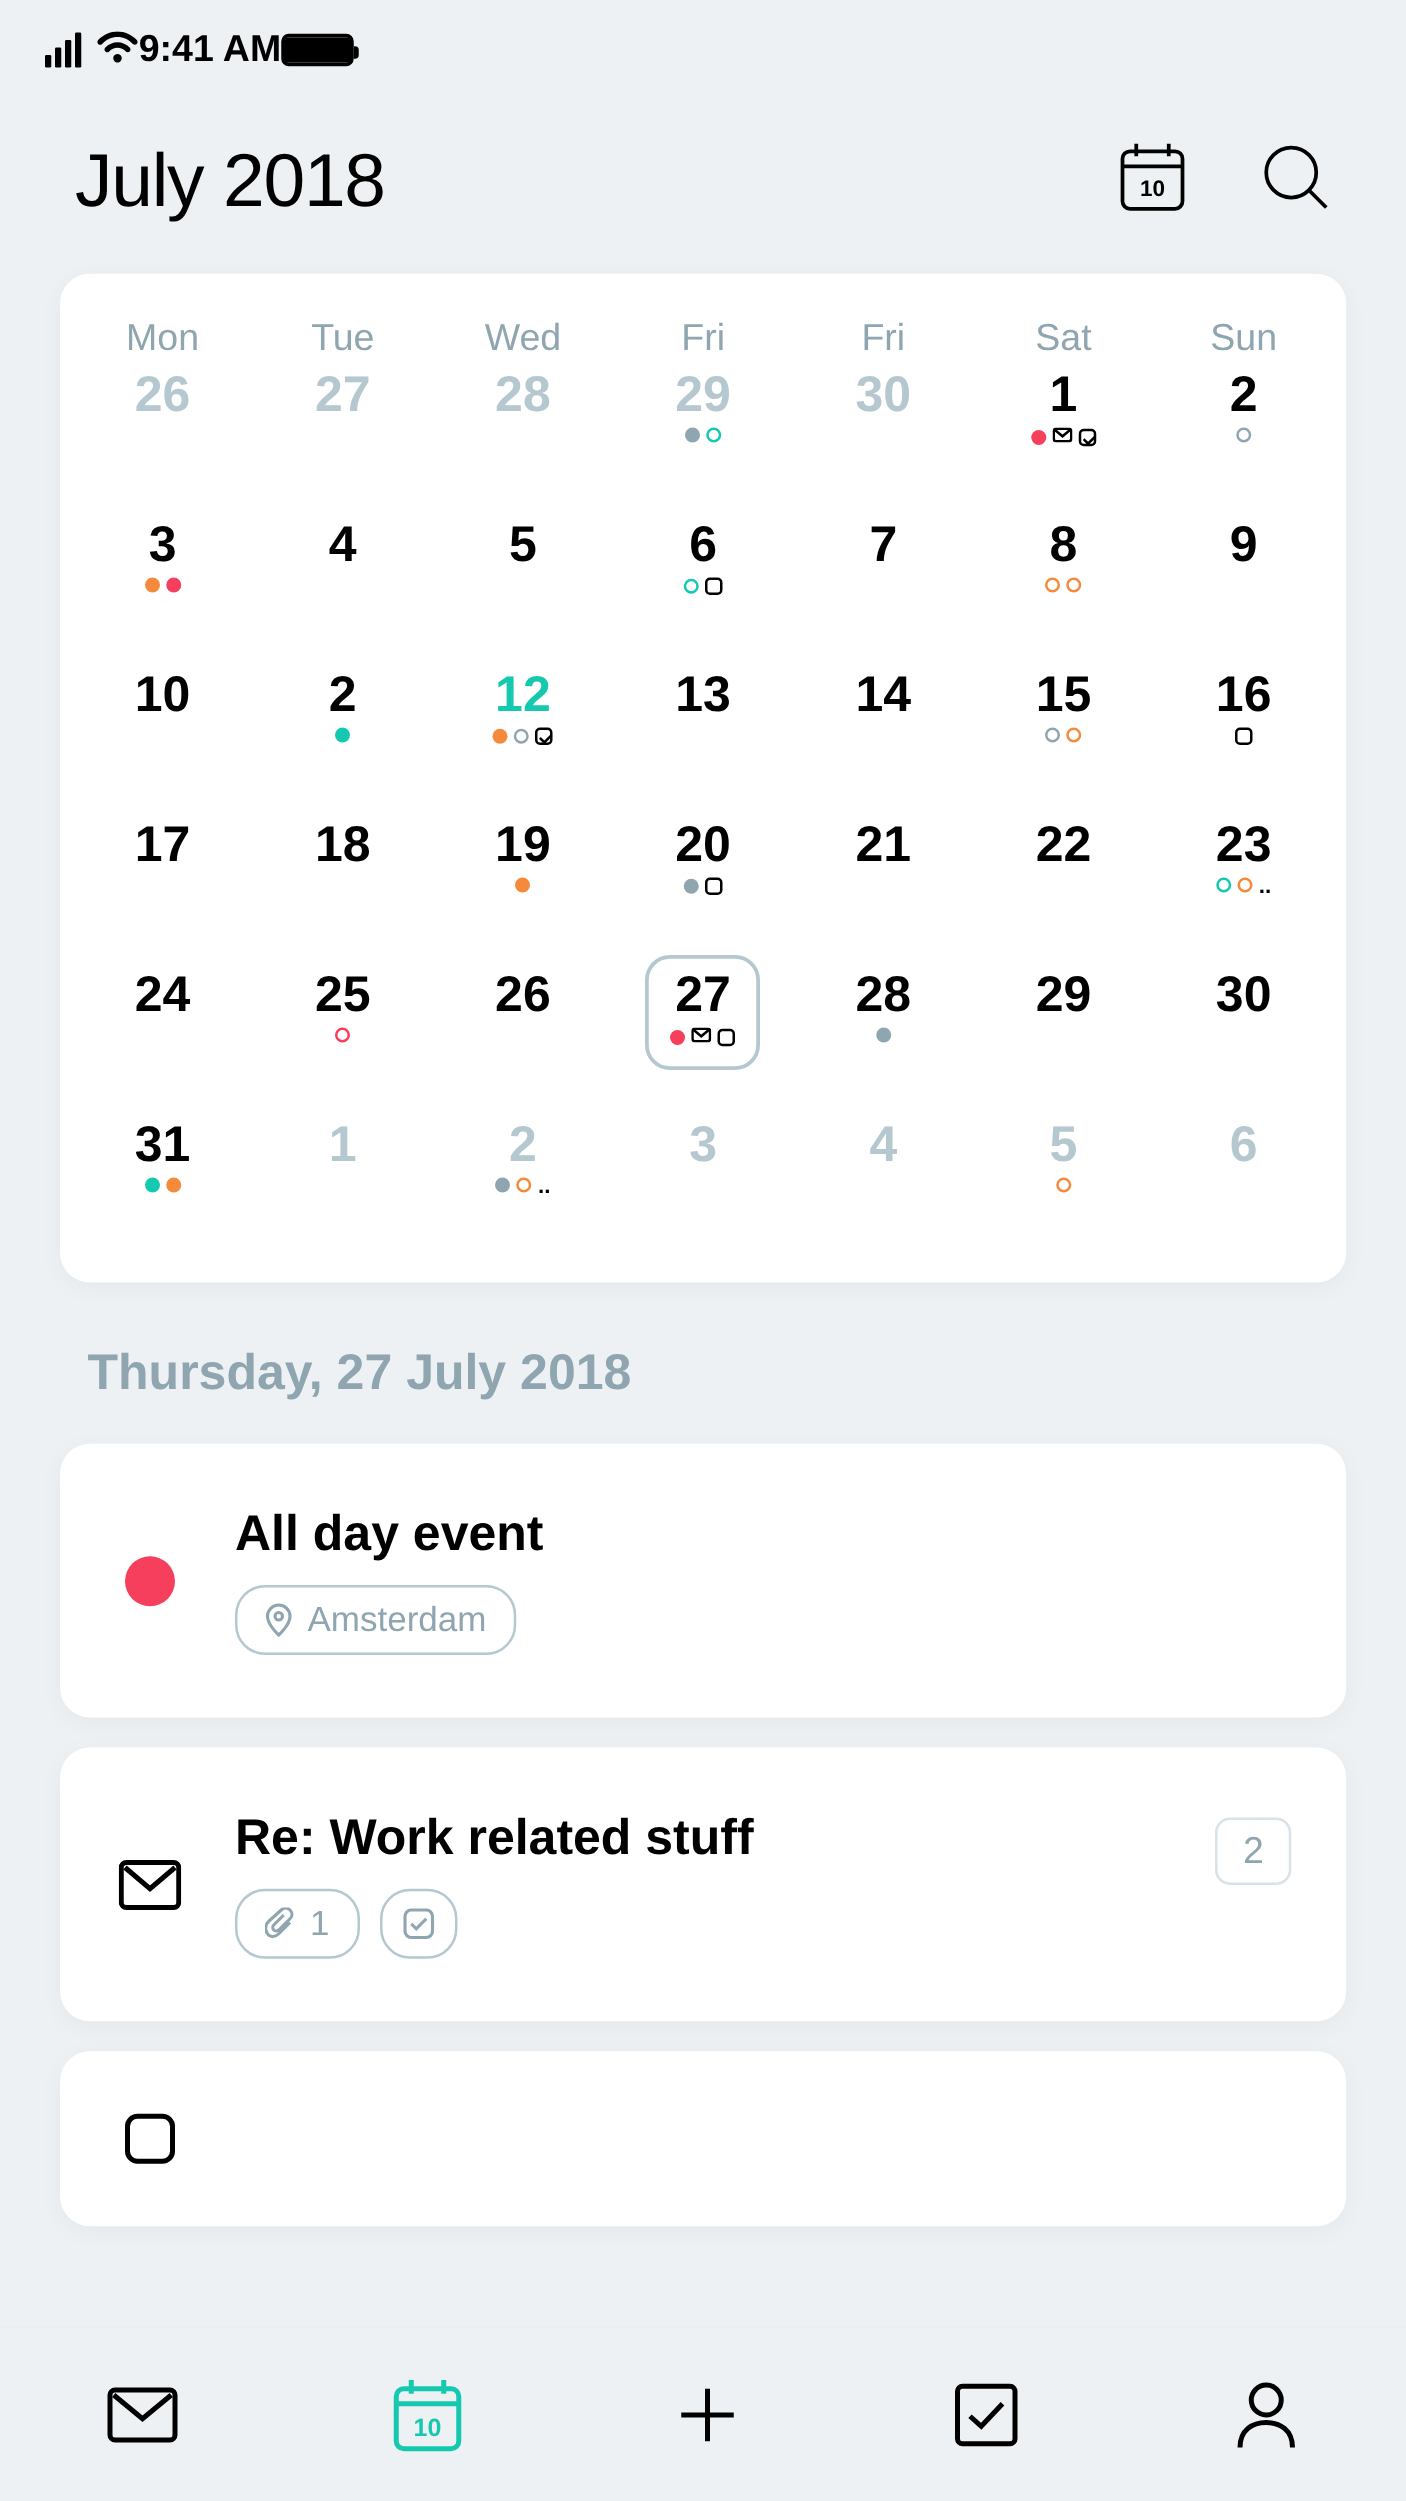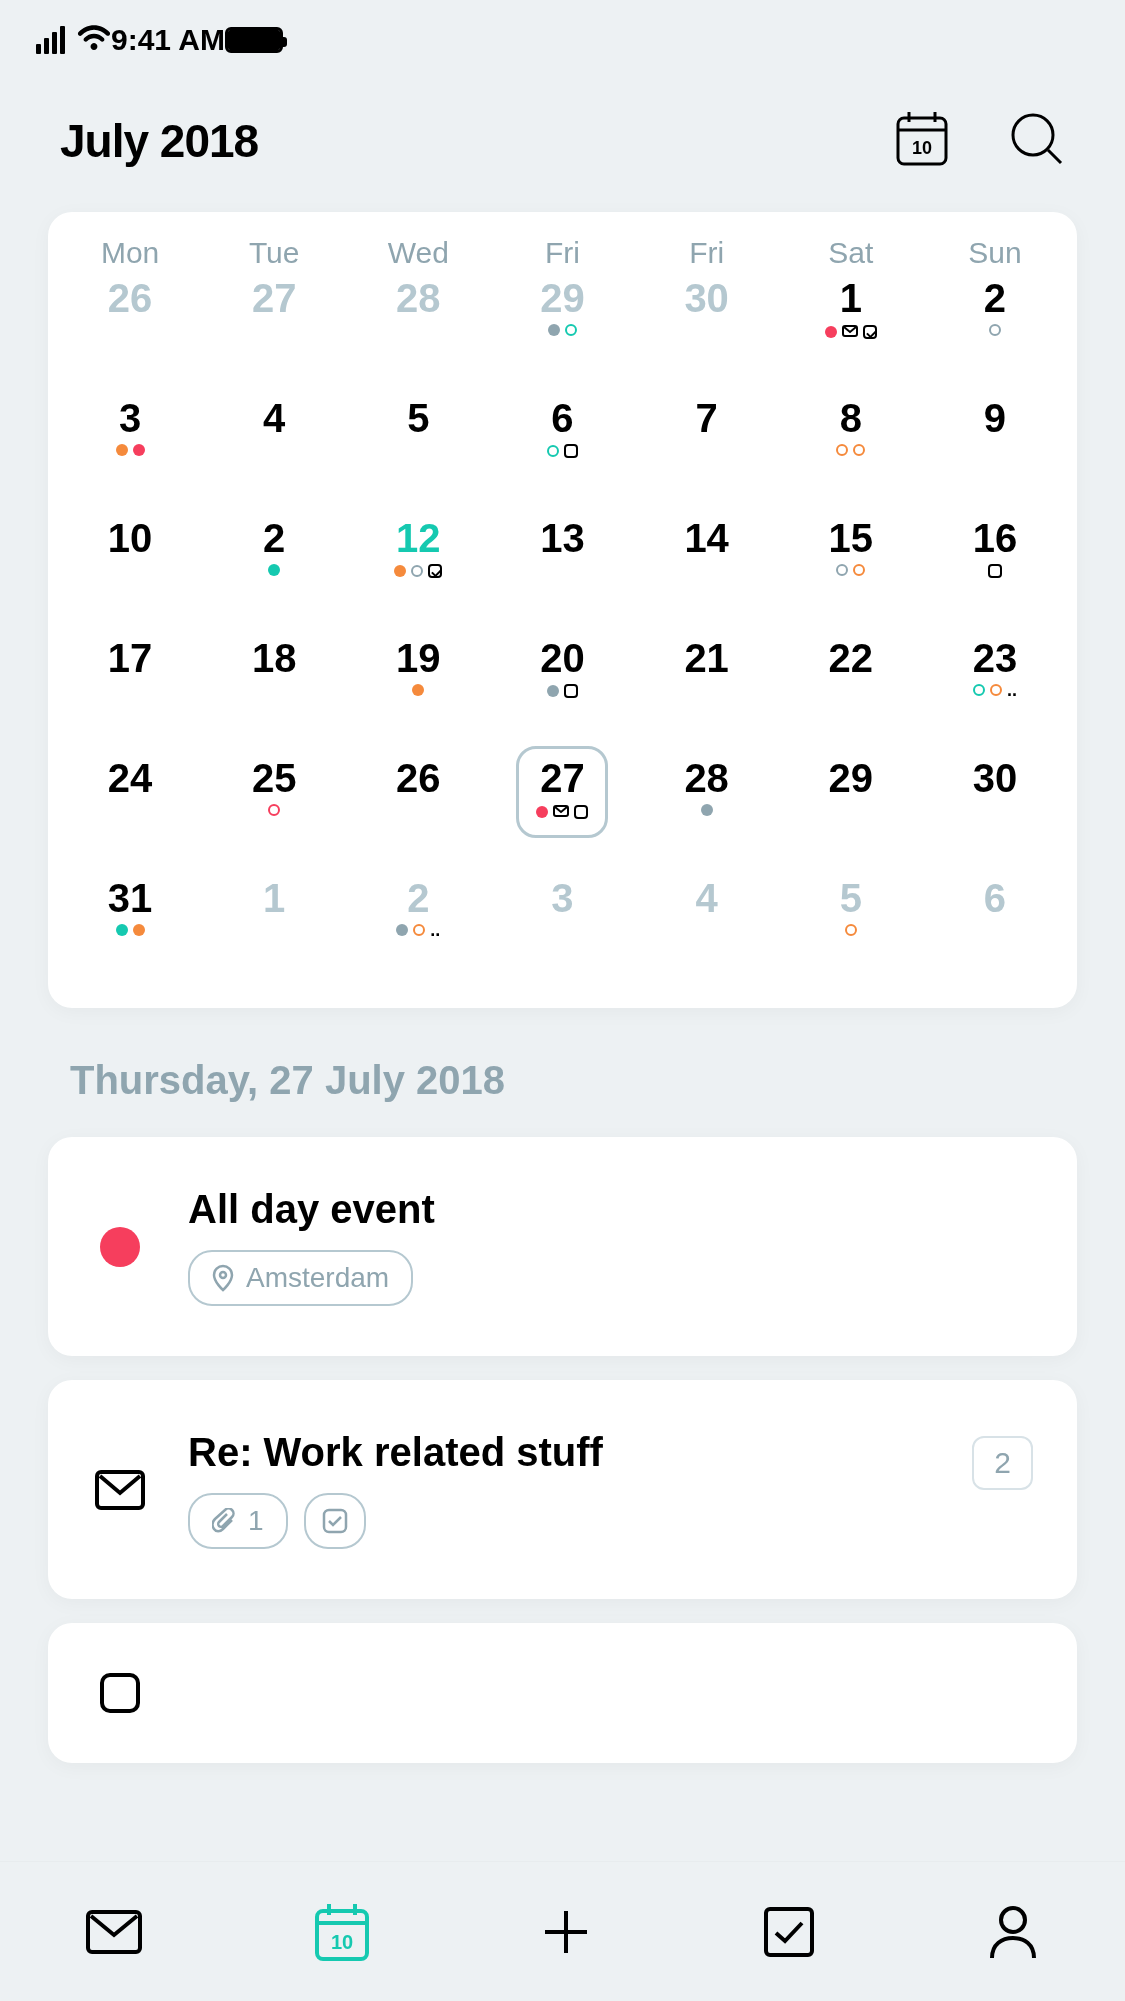--- a/index.html
+++ b/index.html
@@ -29,28 +29,28 @@
   .signal-bars span:nth-child(2){height:16px;}
   .signal-bars span:nth-child(3){height:22px;}
   .signal-bars span:nth-child(4){height:28px;}
   .wifi svg{width:34px;height:26px;}
   .battery{width:58px;height:26px;border:3px solid #000;border-radius:6px;position:relative;}
   .battery::after{content:"";position:absolute;right:-7px;top:7px;width:4px;height:10px;background:#000;border-radius:0 3px 3px 0;}
   .battery .fill{height:100%;width:100%;background:#000;border-radius:2px;}
 
   
   .header{display:flex;align-items:center;justify-content:space-between;padding:50px 60px 40px 60px;}
-  .header-title{font-size:46px;font-weight:700;letter-spacing:-1px;}
+  .header-title{font-size:60px;font-weight:400;letter-spacing:-1px;}
   .header-actions{display:flex;align-items:center;gap:60px;}
   .icon-btn svg{stroke:#000;}
 
   
   .card{background:#fff;border-radius:24px;margin:0 48px;box-shadow:0 4px 20px rgba(0,0,0,0.04);}
   .calendar-card{padding:24px 0 34px 0;}
-  .weekdays{display:flex;padding:0 10px;}
+  .weekdays{display:flex;padding:0 10px;margin-top:11px;}
   .weekdays div{flex:1;text-align:center;font-size:30px;font-weight:500;color:#8FA5AF;}
   .weeks{display:flex;flex-direction:column;gap:24px;margin-top:8px;padding:0 10px;}
   .week{display:flex;}
   .day{flex:1;display:flex;flex-direction:column;align-items:center;justify-content:flex-start;height:96px;position:relative;gap:6px;}
   .day-num{font-size:40px;font-weight:700;line-height:1;}
   .day.muted .day-num{color:#B5C8D0;font-weight:600;}
   .day.teal .day-num{color:#15C9B0;}
   .day.selected{}
   .day.selected .selbox{position:absolute;top:-12px;width:92px;height:92px;border:3px solid #B5C8D0;border-radius:20px;}
   .dots{display:flex;gap:5px;align-items:center;line-height:1;font-size:16px;}

